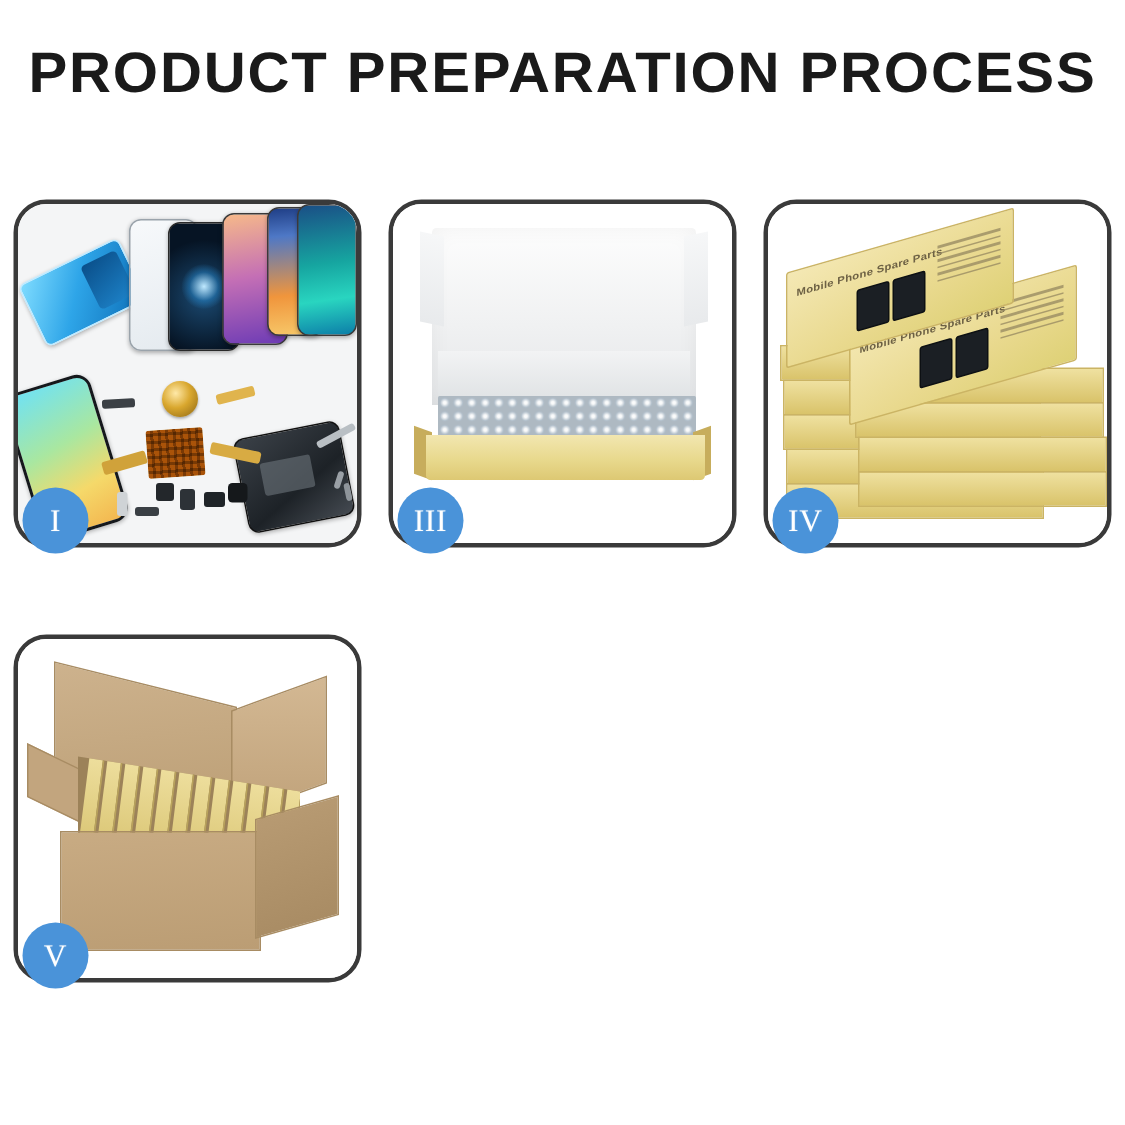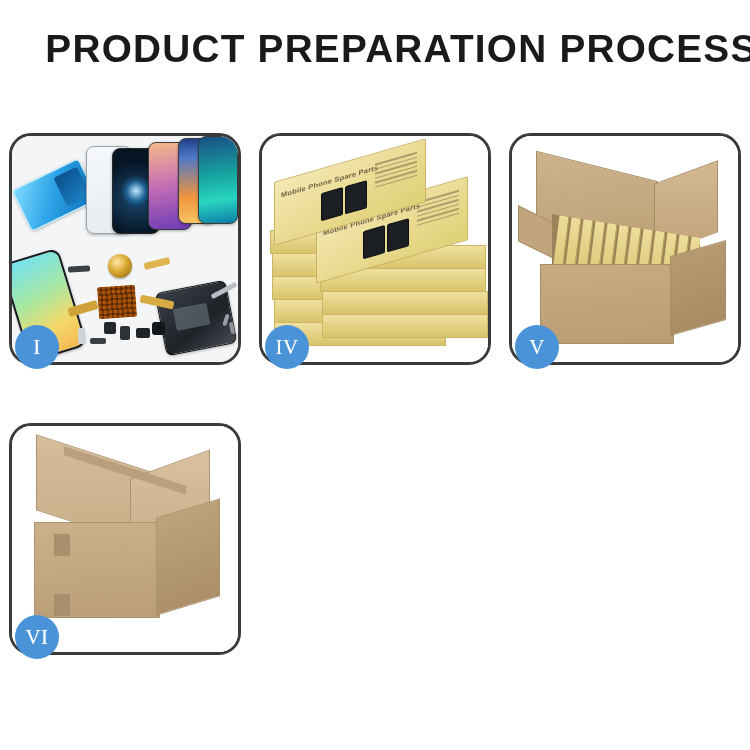--- a/index.html
+++ b/index.html
@@ -11,21 +11,21 @@
     width: 750px;
     height: 750px;
     font-family: "Liberation Sans", sans-serif;
     overflow: hidden;
     position: relative;
   }
 
   
   .header {
     padding-top: 30px;
-    text-align: right;
+    text-align: center;
   }
   .title {
     font-family: "Liberation Sans", sans-serif;
     font-size: 38px;
     font-weight: 700;
     letter-spacing: 1.2px;
     color: #1a1a1a;
     line-height: 1.05;
     margin: 0;
     transform: scaleX(1.02);
@@ -393,20 +393,31 @@
       <div class="prt btn1"></div>
       <div class="prt btn2"></div>
       <div class="prt screwa"></div>
       <div class="prt screwb"></div>
       <div class="prt tool"></div>
     </div>
     <div class="badge">I</div>
   </div>
 
 
+  <div class="panel">
+    <div class="panel-inner">
+      <div class="b3-lid"></div>
+      <div class="b3-foam"></div>
+      <div class="b3-bubbles"></div>
+      <div class="b3-left"></div>
+      <div class="b3-right"></div>
+      <div class="b3-front"></div>
+    </div>
+    <div class="badge">III</div>
+  </div>
 
   <div class="panel">
     <div class="panel-inner">
       <div class="stack">
         <div class="sbox side" style="top:186px;left:12px;width:170px;"></div>
         <div class="sbox side" style="top:163px;left:12px;width:170px;"></div>
         <div class="sbox side" style="top:140px;left:10px;width:170px;"></div>
         <div class="sbox side" style="top:117px;left:10px;width:170px;"></div>
         <div class="sbox side" style="top:94px;left:8px;width:168px;"></div>
 
@@ -465,26 +476,14 @@
         <i style="left:112px"></i>
           <i style="left:124px"></i>
           <i style="left:136px"></i>
       </div>
       <div class="c5-front"></div>
       <div class="c5-side"></div>
     </div>
     <div class="badge">V</div>
   </div>
 
-  <div class="panel">
-    <div class="panel-inner">
-      <div class="c6-top"></div>
-      <div class="c6-top2"></div>
-      <div class="c6-tape"></div>
-      <div class="c6-front"></div>
-      <div class="c6-side"></div>
-      <div class="c6-seal"></div>
-      <div class="c6-seal2"></div>
-    </div>
-    <div class="badge">VI</div>
-  </div>
 
 </div>
 
 </body></html>

